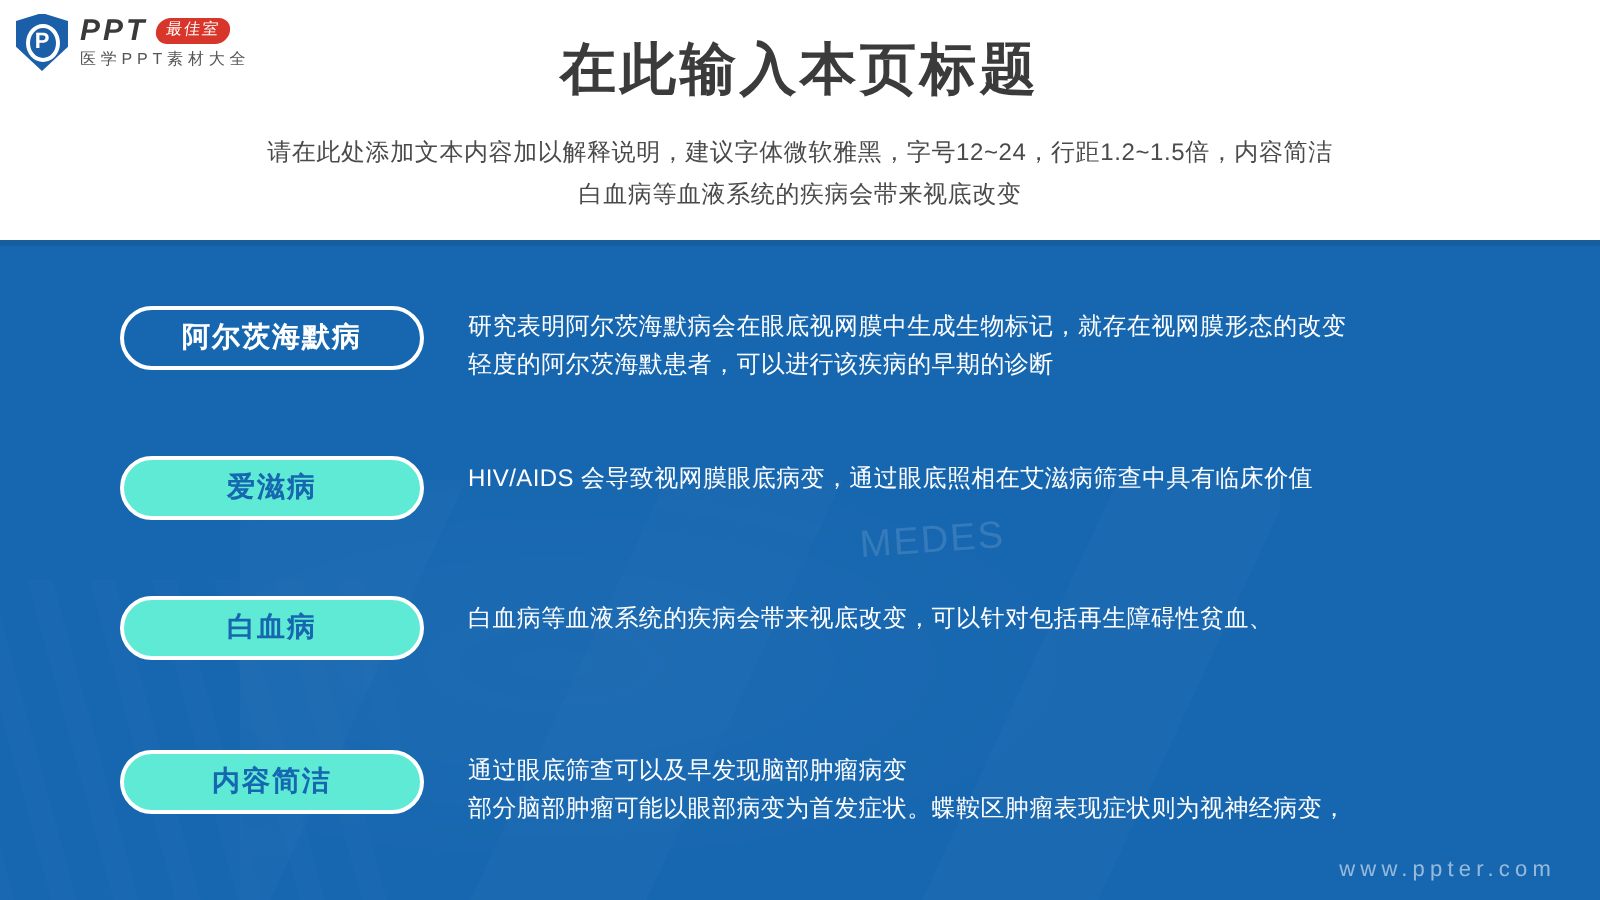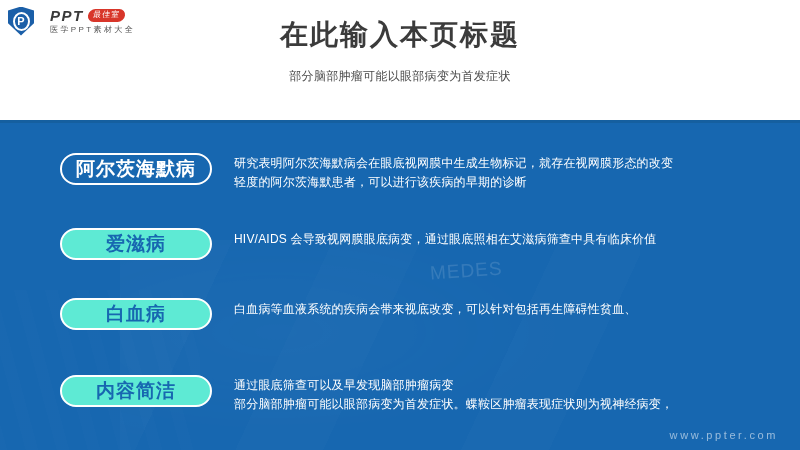--- a/index.html
+++ b/index.html
@@ -19,21 +19,21 @@
     background:#1b5fa8;
     clip-path:polygon(50% 0%,100% 14%,100% 58%,50% 100%,0% 58%,0% 14%);
     display:flex; align-items:center; justify-content:center;
   }
   .shield .inner {
     width:17px; height:19px; border-radius:50%;
     border:2px solid #ffffff;
     display:flex; align-items:center; justify-content:center;
     font-size:11px; font-weight:bold; color:#ffffff; line-height:1;
   }
-  .logo-text { margin-left:16px; }
+  .logo-text { margin-left:6px; }
   .logo-row1 { display:flex; align-items:center; height:16px; }
   .ppt-word {
     font-size:15px; font-weight:bold; color:#3a3a3a; letter-spacing:1.5px;
     font-style:italic; line-height:15px;
   }
   .badge {
     margin-left:4px; background:#d8362a; color:#fff; font-size:8px;
     padding:1px 5px 2px 5px; border-radius:7px 7px 7px 7px; letter-spacing:1px;
     line-height:10px; transform:skewX(-8deg);
   }
@@ -80,21 +80,21 @@
   .rows { position:absolute; left:0; top:0; width:100%; height:100%; }
   .row { position:absolute; left:60px; width:740px; display:flex; align-items:flex-start; }
   .row-0 { top:33px; }
   .row-1 { top:108px; }
   .row-2 { top:178px; }
   .row-3 { top:255px; }
 
   .pill {
     flex:none; width:152px; height:32px; border-radius:16px;
     display:flex; align-items:center; justify-content:center;
-    font-size:19px; font-weight:bold; letter-spacing:1px;
+    font-size:14px; font-weight:bold; letter-spacing:1px;
   }
   .pill-outline { background:transparent; border:2px solid #ffffff; color:#ffffff; }
   .pill-filled  { background:#5eead4; border:2px solid #ffffff; color:#1767b0; }
 
   .desc {
     margin-left:22px; color:#ffffff; font-size:12px; line-height:19px;
     letter-spacing:.2px; padding-top:1px; max-width:560px;
   }
   .desc .ln { display:block; white-space:nowrap; }
   .row-1 .desc, .row-2 .desc { padding-top:2px; }
@@ -118,21 +118,22 @@
         <span class="ppt-word">PPT</span>
         <span class="badge">最佳室</span>
       </div>
       <div class="logo-row2">医学PPT素材大全</div>
     </div>
   </div>
 
   <div class="title">在此输入本页标题</div>
 
   <div class="subtitle">
-    <div>部分脑部肿瘤可能以眼部病变为首发症状</div>
+    <div>请在此处添加文本内容加以解释说明，建议字体微软雅黑，字号12~24，行距1.2~1.5倍，内容简洁</div>
+    <div>白血病等血液系统的疾病会带来视底改变</div>
   </div>
 
   <div class="panel">
     <div class="panel-topline"></div>
 
     <div class="tex tex-a"></div>
 
     <div class="tex tex-c"></div>
 
     <div class="tex-word tw4">MEDES</div>

